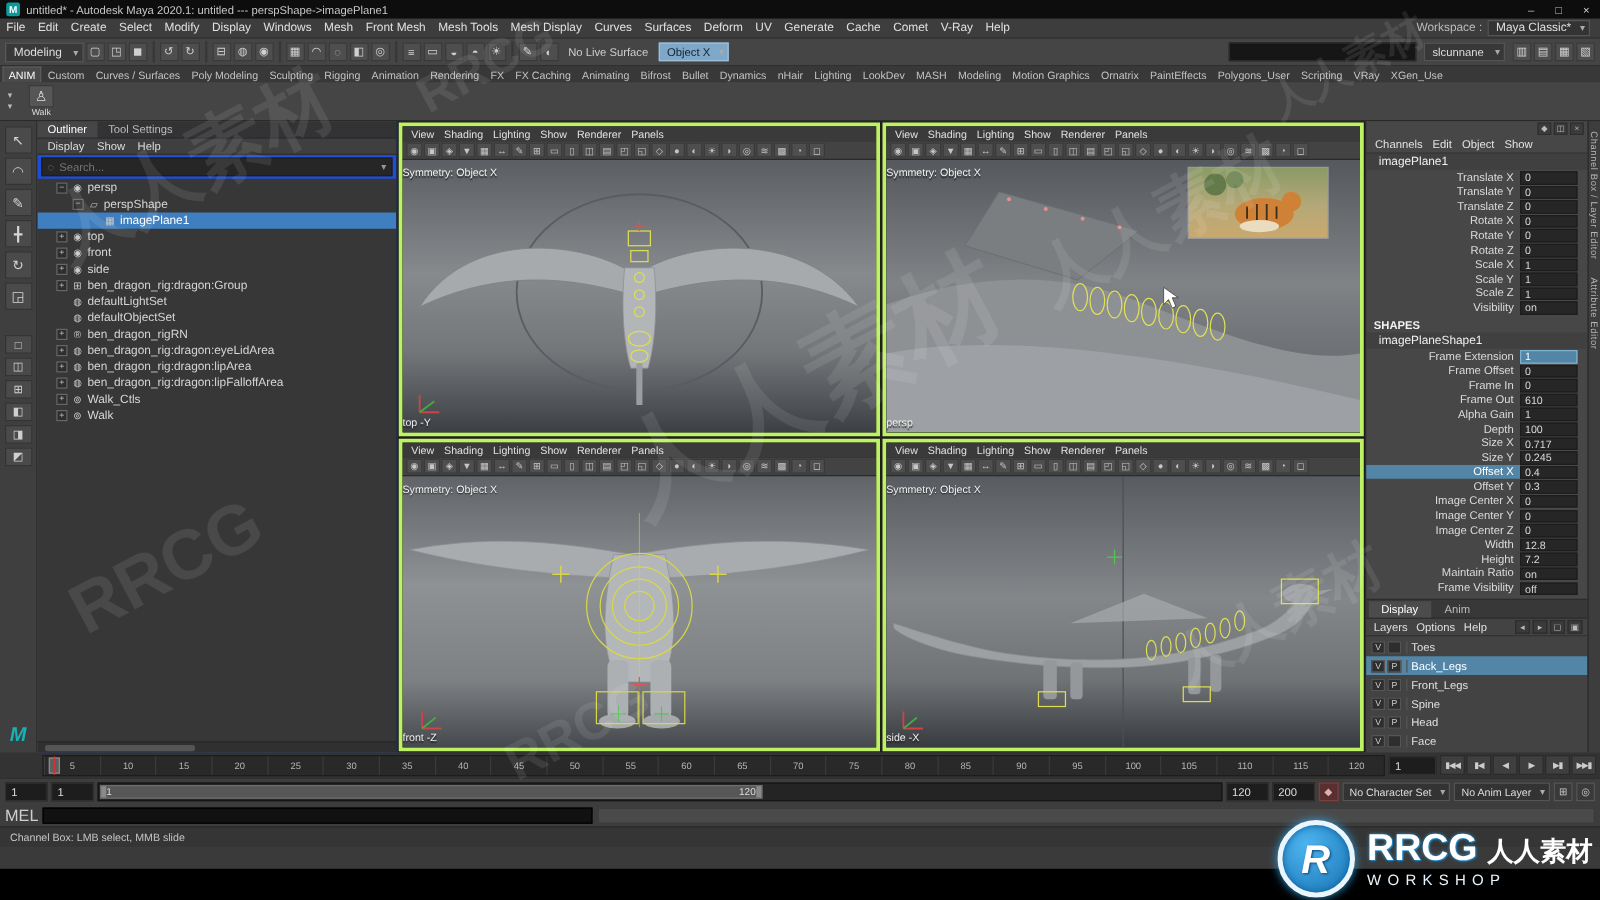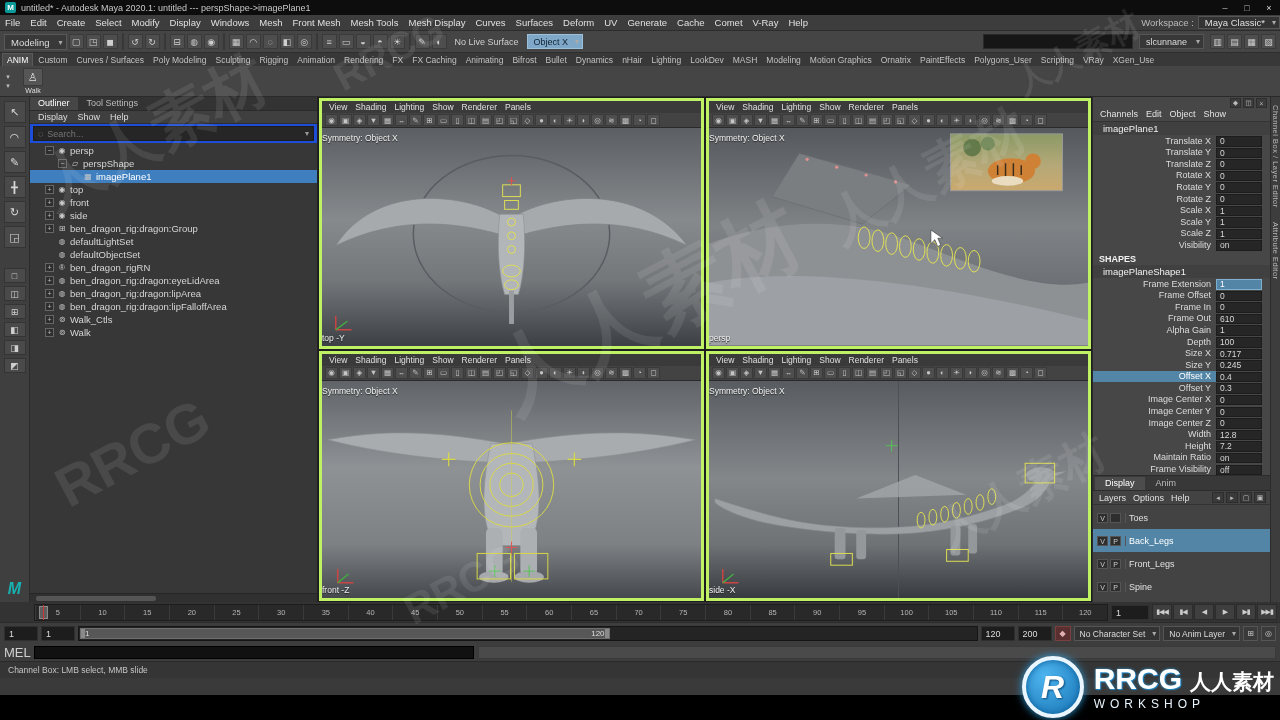--- a/index.html
+++ b/index.html
@@ -8,21 +8,21 @@
 
 .titlebar{position:absolute;left:0;top:0;right:0;height:15px;background:#0d0d0d;display:flex;align-items:center;color:#c8c8c8;font-size:9px}
 .titlebar .mlogo{width:11px;height:11px;background:#0a9a9a;color:#fff;font-weight:bold;font-size:8px;display:flex;align-items:center;justify-content:center;margin:0 5px;border-radius:2px}
 .titlebar .tspace{flex:1}
 .winbtn{width:22px;text-align:center;color:#bbb;font-size:9px;cursor:default}
 .winbtn.close{color:#ddd}
 .menubar{position:absolute;left:0;top:15px;right:0;height:16px;background:#3d3d3d;border-bottom:1px solid #2c2c2c;display:flex;align-items:center;font-size:9.5px;color:#e0e0e0}
 .menu-item{padding:0 5px;cursor:default}
 .menubar .mspace{flex:1}
 .wslabel{color:#bbb;margin-right:4px}
-.wsvalue{background:#333;border:1px solid #555;padding:0 14px 8px 6px;height:13px;line-height:12px;position:relative;margin-right:0}
+.wsvalue{background:#333;border:1px solid #555;padding:0 14px 8px 6px;height:13px;line-height:12px;position:relative;margin-right:8px}
 .dd::after{content:"▾";position:absolute;right:3px;top:0;font-size:8px;color:#aaa}
 
 .statusline{position:absolute;left:0;top:31px;right:0;height:22px;background:#454545;border-bottom:1px solid #2e2e2e;display:flex;align-items:center;gap:2px;padding:0 4px}
 .menuset{background:#393939;border:1px solid #585858;height:16px;line-height:15px;padding:0 16px 0 6px;position:relative;font-size:9.5px}
 .sicon{width:15px;height:15px;background:#4e4e4e;border:1px solid #3a3a3a;color:#cfcfcf;font-size:9px;display:flex;align-items:center;justify-content:center}
 .sicon.sep{width:2px;background:#383838;border:none;height:17px;margin:0 2px}
 .livelabel{color:#cfcfcf;margin:0 6px;font-size:9px}
 .symfield{background:#7fa8c8;color:#102030;border:1px solid #9cc0da;height:15px;line-height:14px;padding:0 14px 0 6px;position:relative;font-size:9px}
 .statspace{flex:1}
 .quickfield{width:150px;height:15px;background:#161616;border:1px solid #2a2a2a}
@@ -96,21 +96,21 @@
 
 .layer-editor{margin-top:auto;border-top:1px solid #2c2c2c;background:#434343}
 .le-tabs{height:15px;display:flex;gap:1px;background:#383838;border-bottom:1px solid #2c2c2c;padding:1px 2px 0}
 .le-tab{padding:0 10px;font-size:9px;color:#bbb;line-height:13px}
 .le-tab.on{background:#4c4c4c;color:#fff}
 .le-menu{height:14px;display:flex;align-items:center;gap:3px;padding:0 4px;border-bottom:1px solid #333}
 .le-menu-item{font-size:9px;color:#e0e0e0;padding:0 2px}
 .le-menu .lespace{flex:1}
 .le-micon{width:12px;height:11px;background:#3a3a3a;border:1px solid #2d2d2d;color:#bbb;font-size:7px;display:flex;align-items:center;justify-content:center}
 .le-rows{padding:1px 0 2px}
-.layer-row{height:23px;display:flex;align-items:center;gap:2px;padding-left:4px;font-size:9px;color:#e0e0e0}
+.layer-row{height:15px;display:flex;align-items:center;gap:2px;padding-left:4px;font-size:9px;color:#e0e0e0}
 .layer-row.sel{background:#5285a6;color:#fff}
 .lbox{width:11px;height:10px;background:#2e2e2e;border:1px solid #555;font-size:7px;line-height:9px;text-align:center;color:#ccc;flex:0 0 auto}
 .lname{padding-left:3px;border-left:1px solid #555;margin-left:2px}
 
 .rightstrip{position:absolute;left:1270px;top:0;width:10px;height:505px;background:#3d3d3d;border-left:1px solid #2a2a2a;display:flex;flex-direction:column;align-items:center;gap:14px;padding-top:8px}
 .vtab{writing-mode:vertical-rl;font-size:7.5px;color:#b8b8b8;letter-spacing:.5px;white-space:nowrap}
 
 .timeslider{position:absolute;left:0;top:602px;right:0;height:20px;background:#333;display:flex;align-items:center;gap:3px;padding:0 3px}
 .ts-left{width:28px;height:16px}
 .ruler{flex:1;height:17px;background:#292929;border:1px solid #1d1d1d;position:relative;display:flex}

